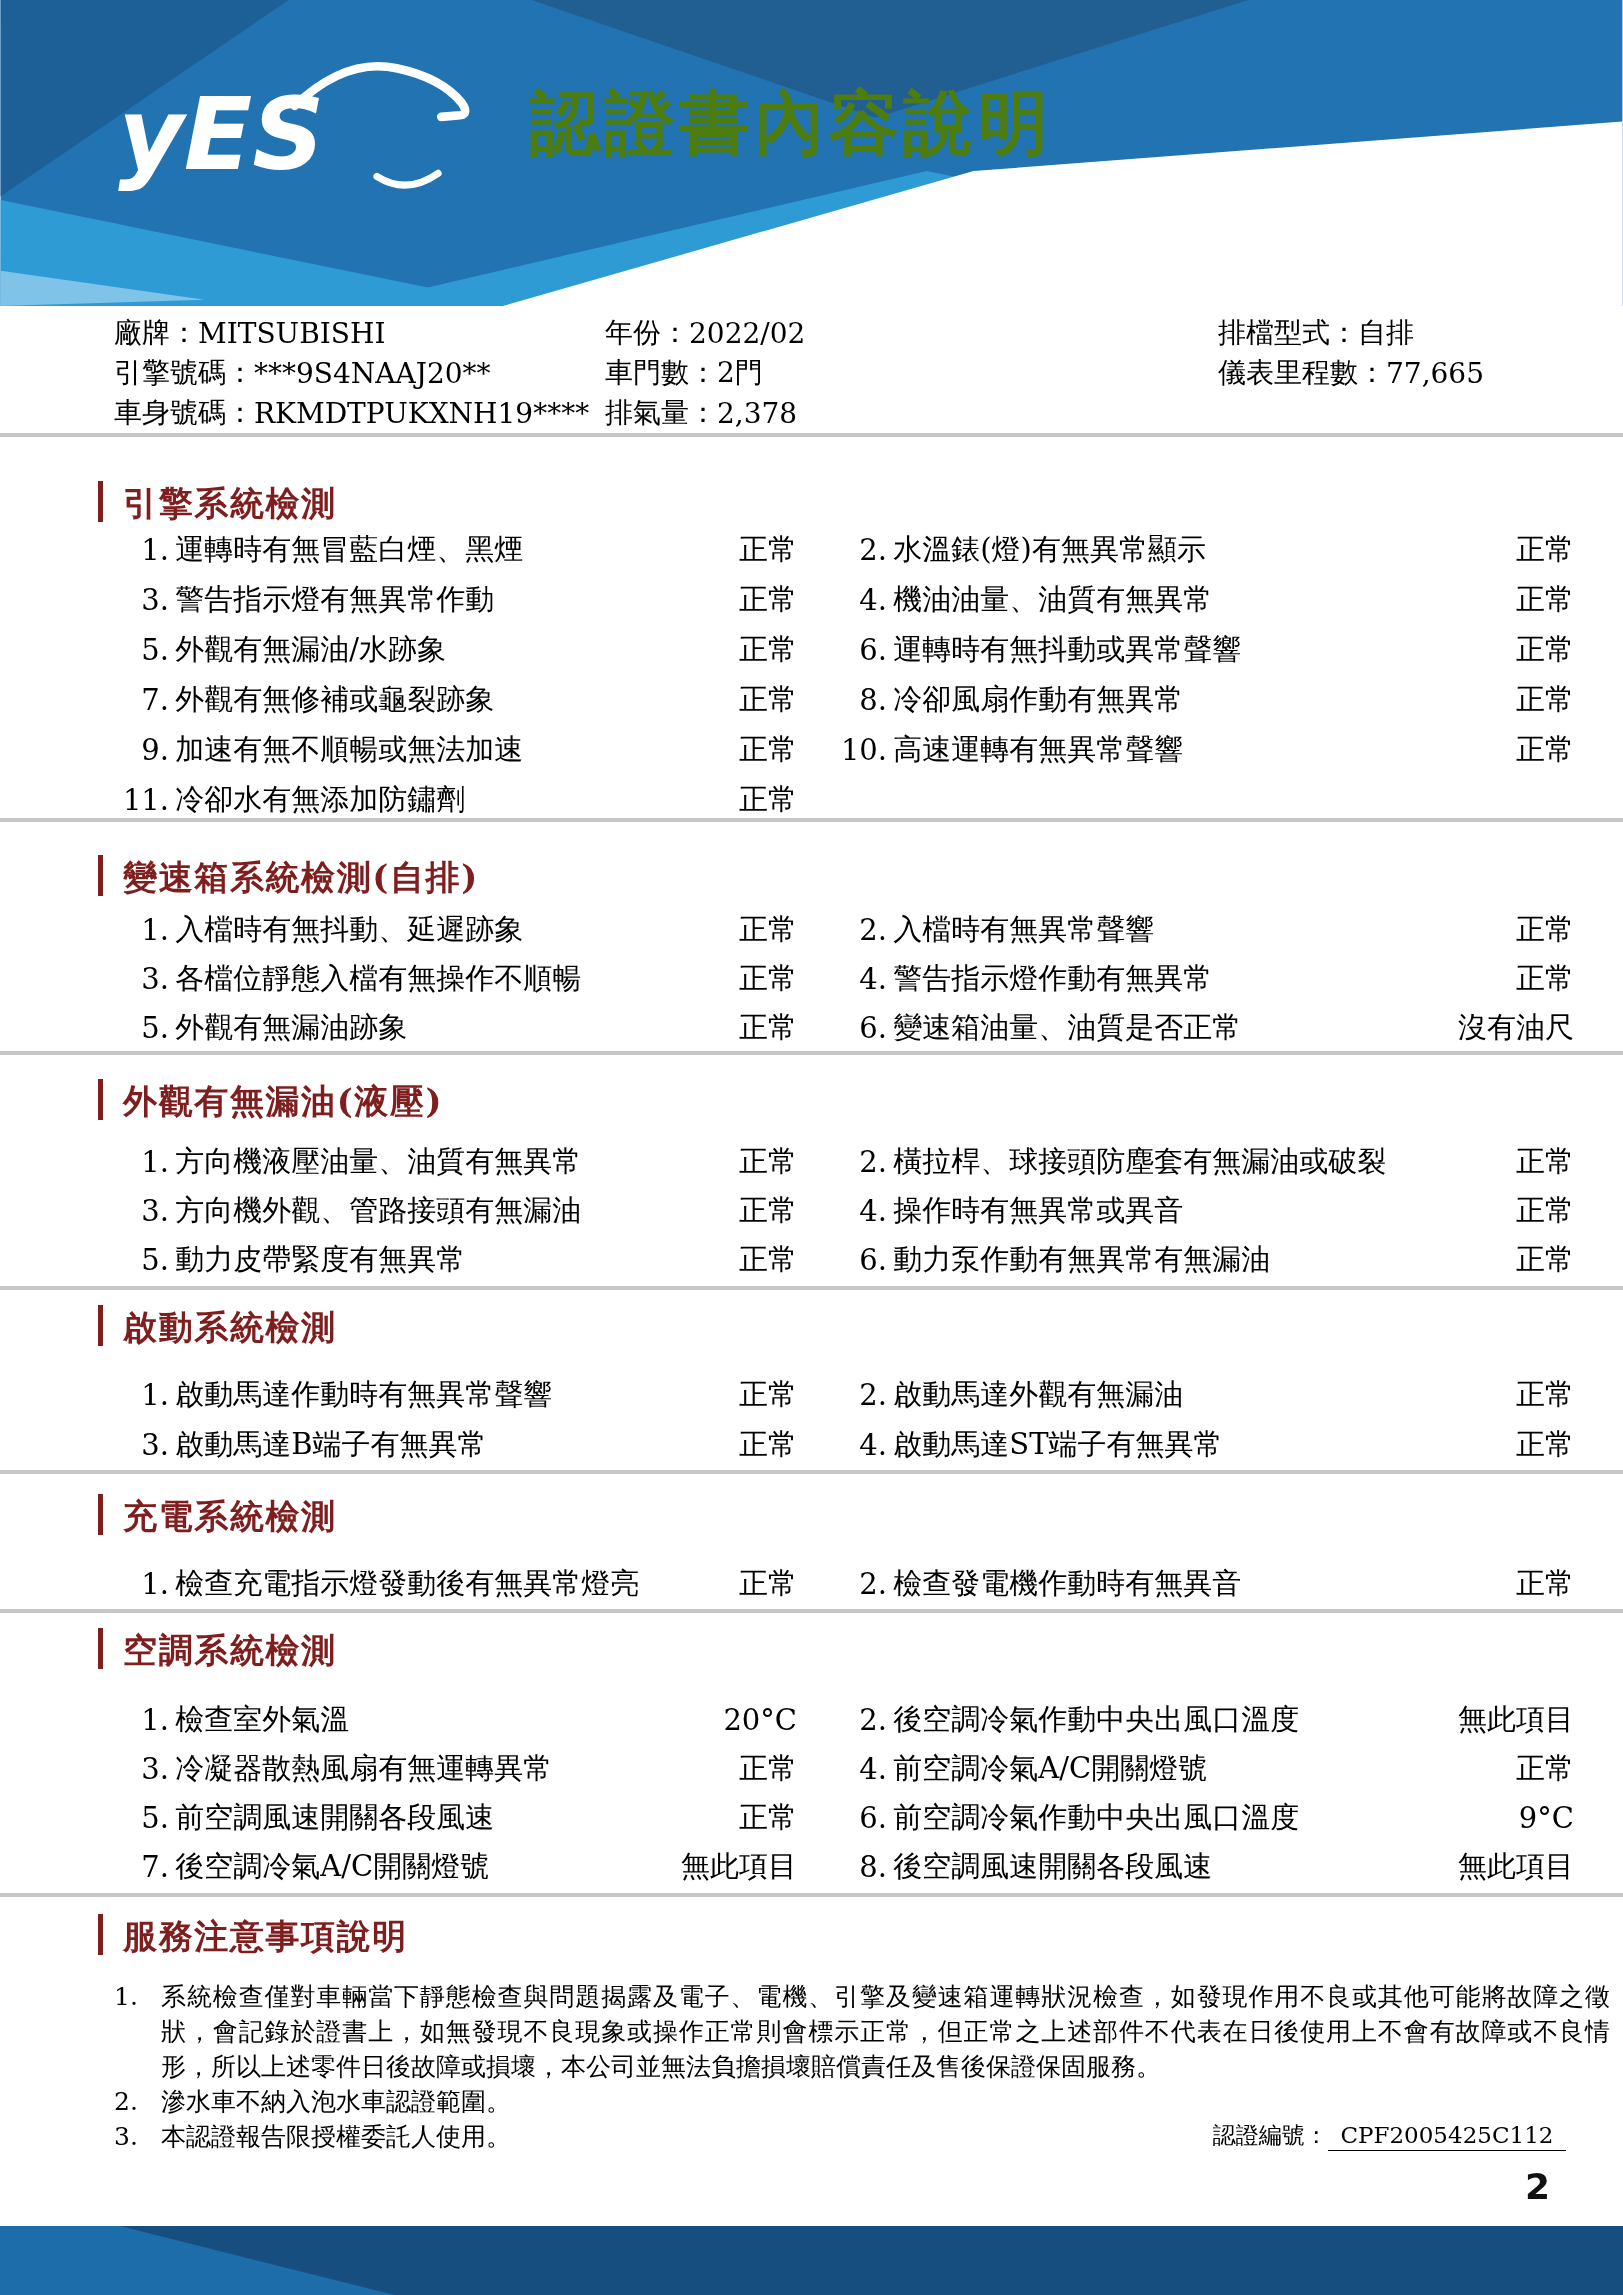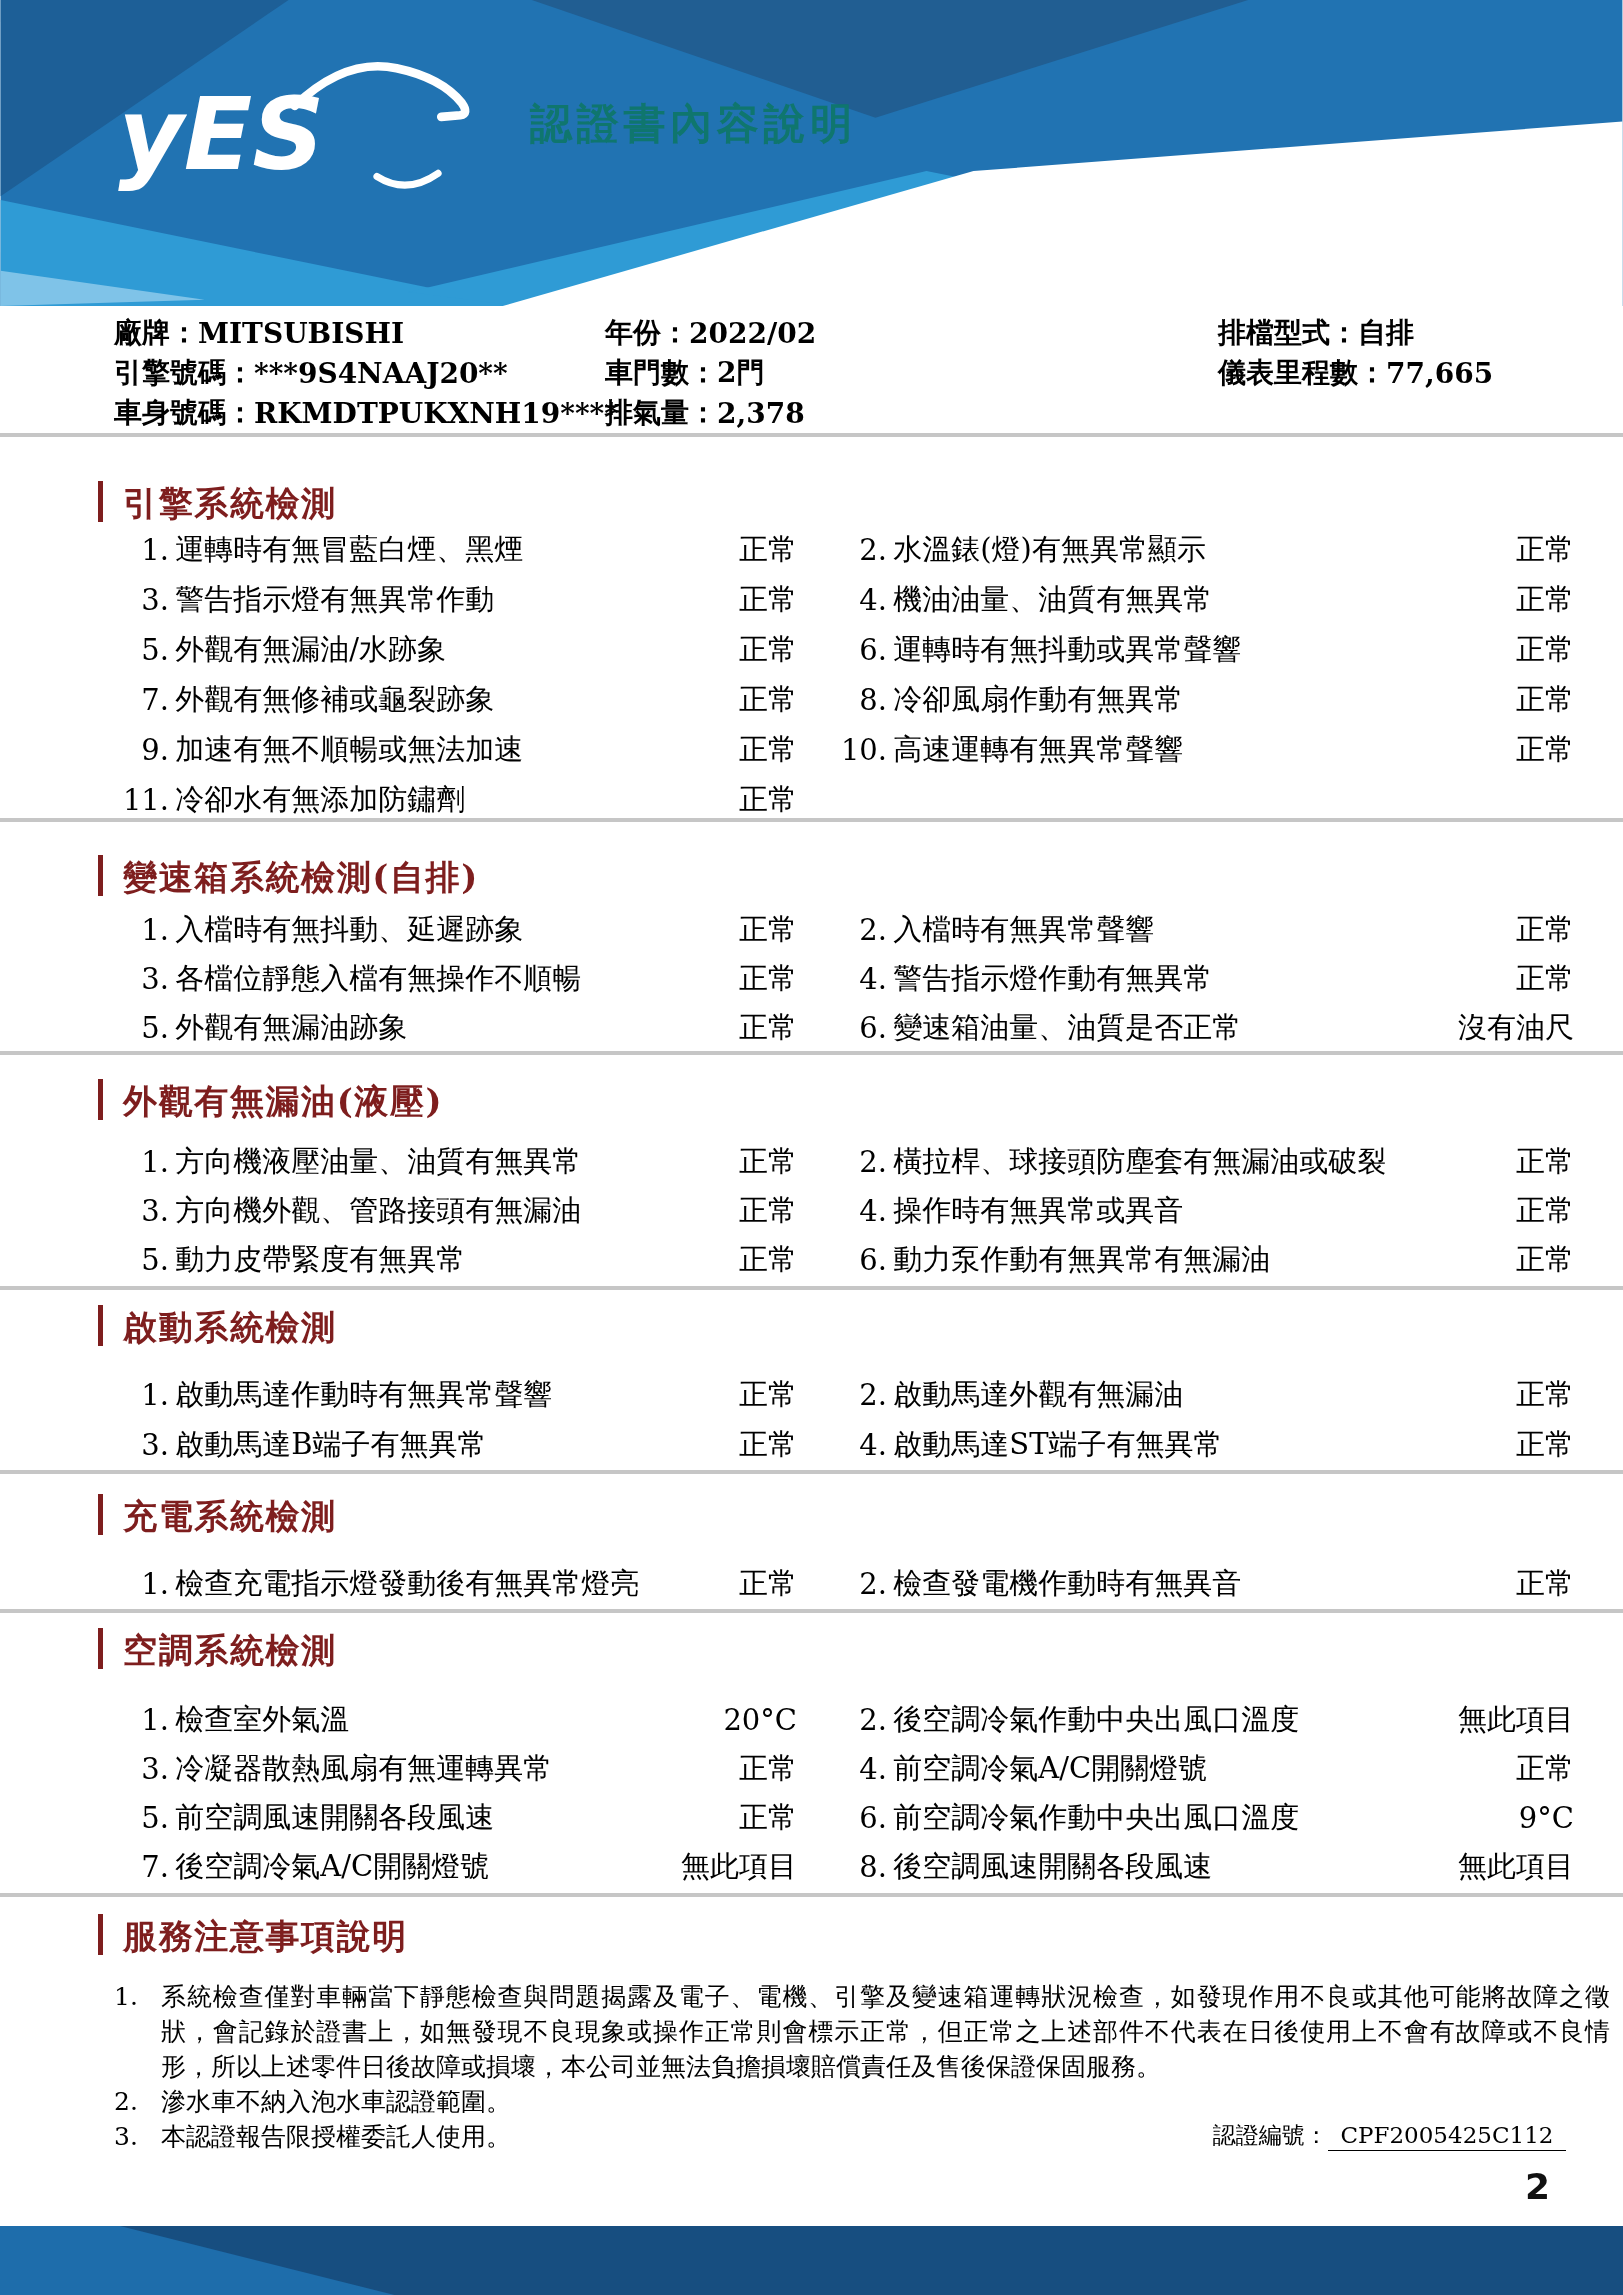--- a/index.html
+++ b/index.html
@@ -5,26 +5,26 @@
   html,body{margin:0;padding:0;background:#fff;}
   .page{
     position:relative;width:1623px;height:2295px;background:#ffffff;overflow:hidden;
     font-family:"DejaVu Serif","Liberation Serif",serif;color:#000;
   }
   
   .hdr{position:absolute;left:0;top:0;width:1623px;height:306px;}
   .hdr svg{display:block;}
   .hdr-content{position:absolute;left:118px;top:51px;display:flex;align-items:center;}
   .hdr-title{
-    color:#0f766e;font-size:42px;font-weight:bold;letter-spacing:4.7px;
+    color:#4d7c0f;font-size:70px;font-weight:bold;letter-spacing:4.7px;
     margin-left:43px;font-family:Liberation Mono, monospace;
   }
   
   .info{position:absolute;left:114px;top:313px;width:1469px;
-    display:grid;grid-template-columns:491px 613px 365px;grid-auto-rows:40px;font-weight:bold;}
+    display:grid;grid-template-columns:491px 613px 365px;grid-auto-rows:40px;}
   .info-cell{display:flex;align-items:center;font-size:28px;white-space:nowrap;}
   
   .sep{position:absolute;left:0;width:1623px;height:3.9px;background:#c6c6c6;}
   
   .sec-head{position:absolute;left:98px;display:flex;align-items:flex-start;height:44px;}
   .sec-bar{width:4.7px;height:41px;background:#7e1e1e;margin-right:20.4px;flex:none;}
   .sec-title{color:#7e1e1e;font-size:34px;font-weight:bold;letter-spacing:1.6px;white-space:nowrap;}
   .rows{position:absolute;left:114px;width:1472px;}
   .row{display:flex;align-items:center;}
   .half{display:flex;align-items:center;font-size:29px;}

